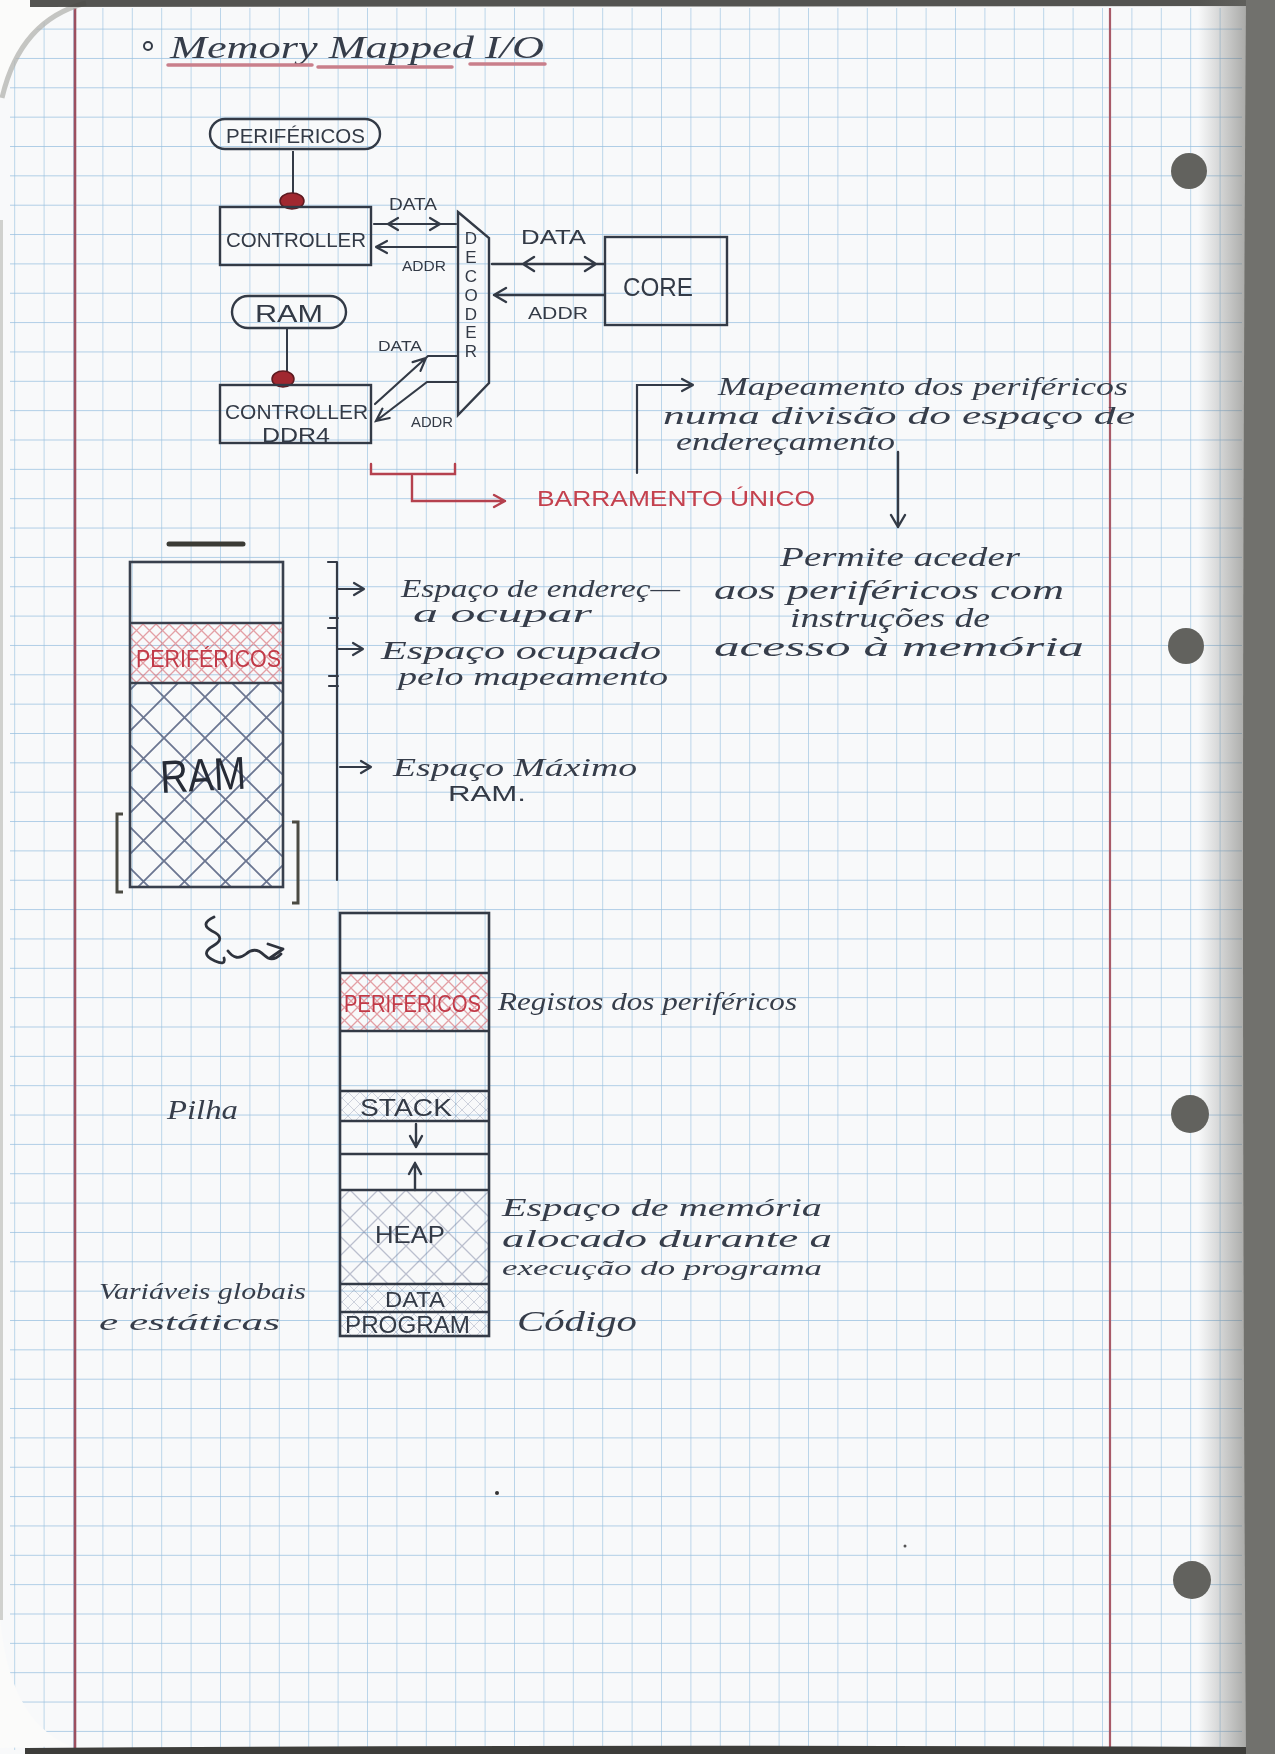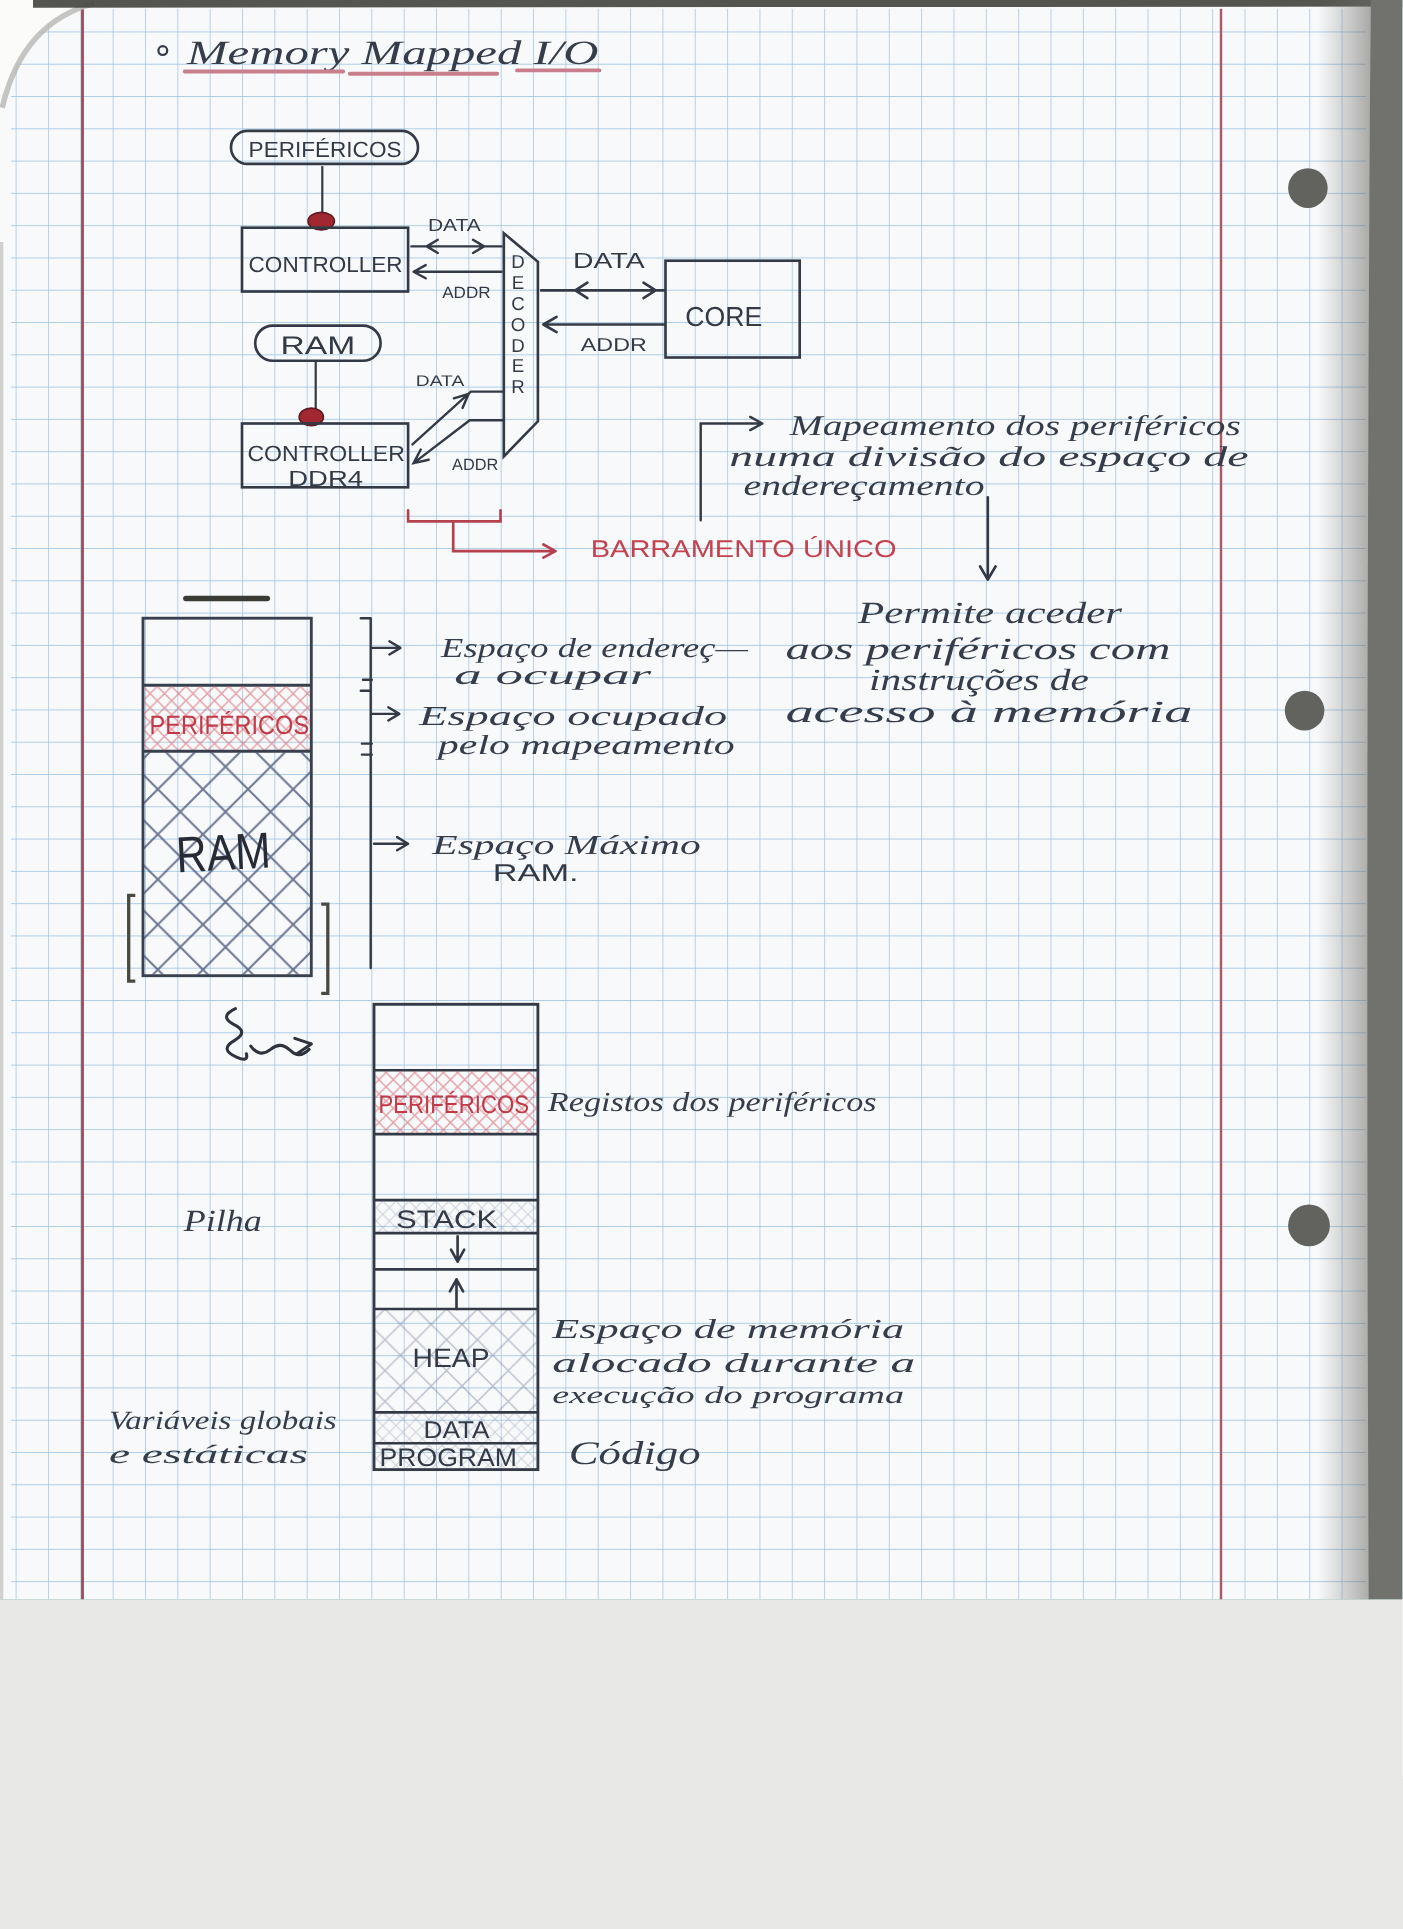--- a/index.html
+++ b/index.html
@@ -1,16 +1,16 @@
 <!DOCTYPE html>
 <html><head>
 <meta charset="utf-8">
 <style>
 html,body{margin:0;padding:0;background:#e8e8e6;}
-#page{position:relative;width:1275px;height:1454px;overflow:hidden;background:#0f766e;text-decoration:underline;}
+#page{position:relative;width:1275px;height:1754px;overflow:hidden;background:#7dd3fc;text-decoration:underline;}
 svg{position:absolute;top:0;left:0;}
 text{font-family:"Liberation Sans",sans-serif;}
 .cur{font-family:"Liberation Serif",serif;font-style:italic;fill:#363d4a;}
 .cap{font-family:"Liberation Sans",sans-serif;fill:#333a46;}
 </style>
 </head>
 <body>
 <div id="page">
 <svg width="1275" height="1754" viewBox="0 0 1275 1754">
 <defs>

